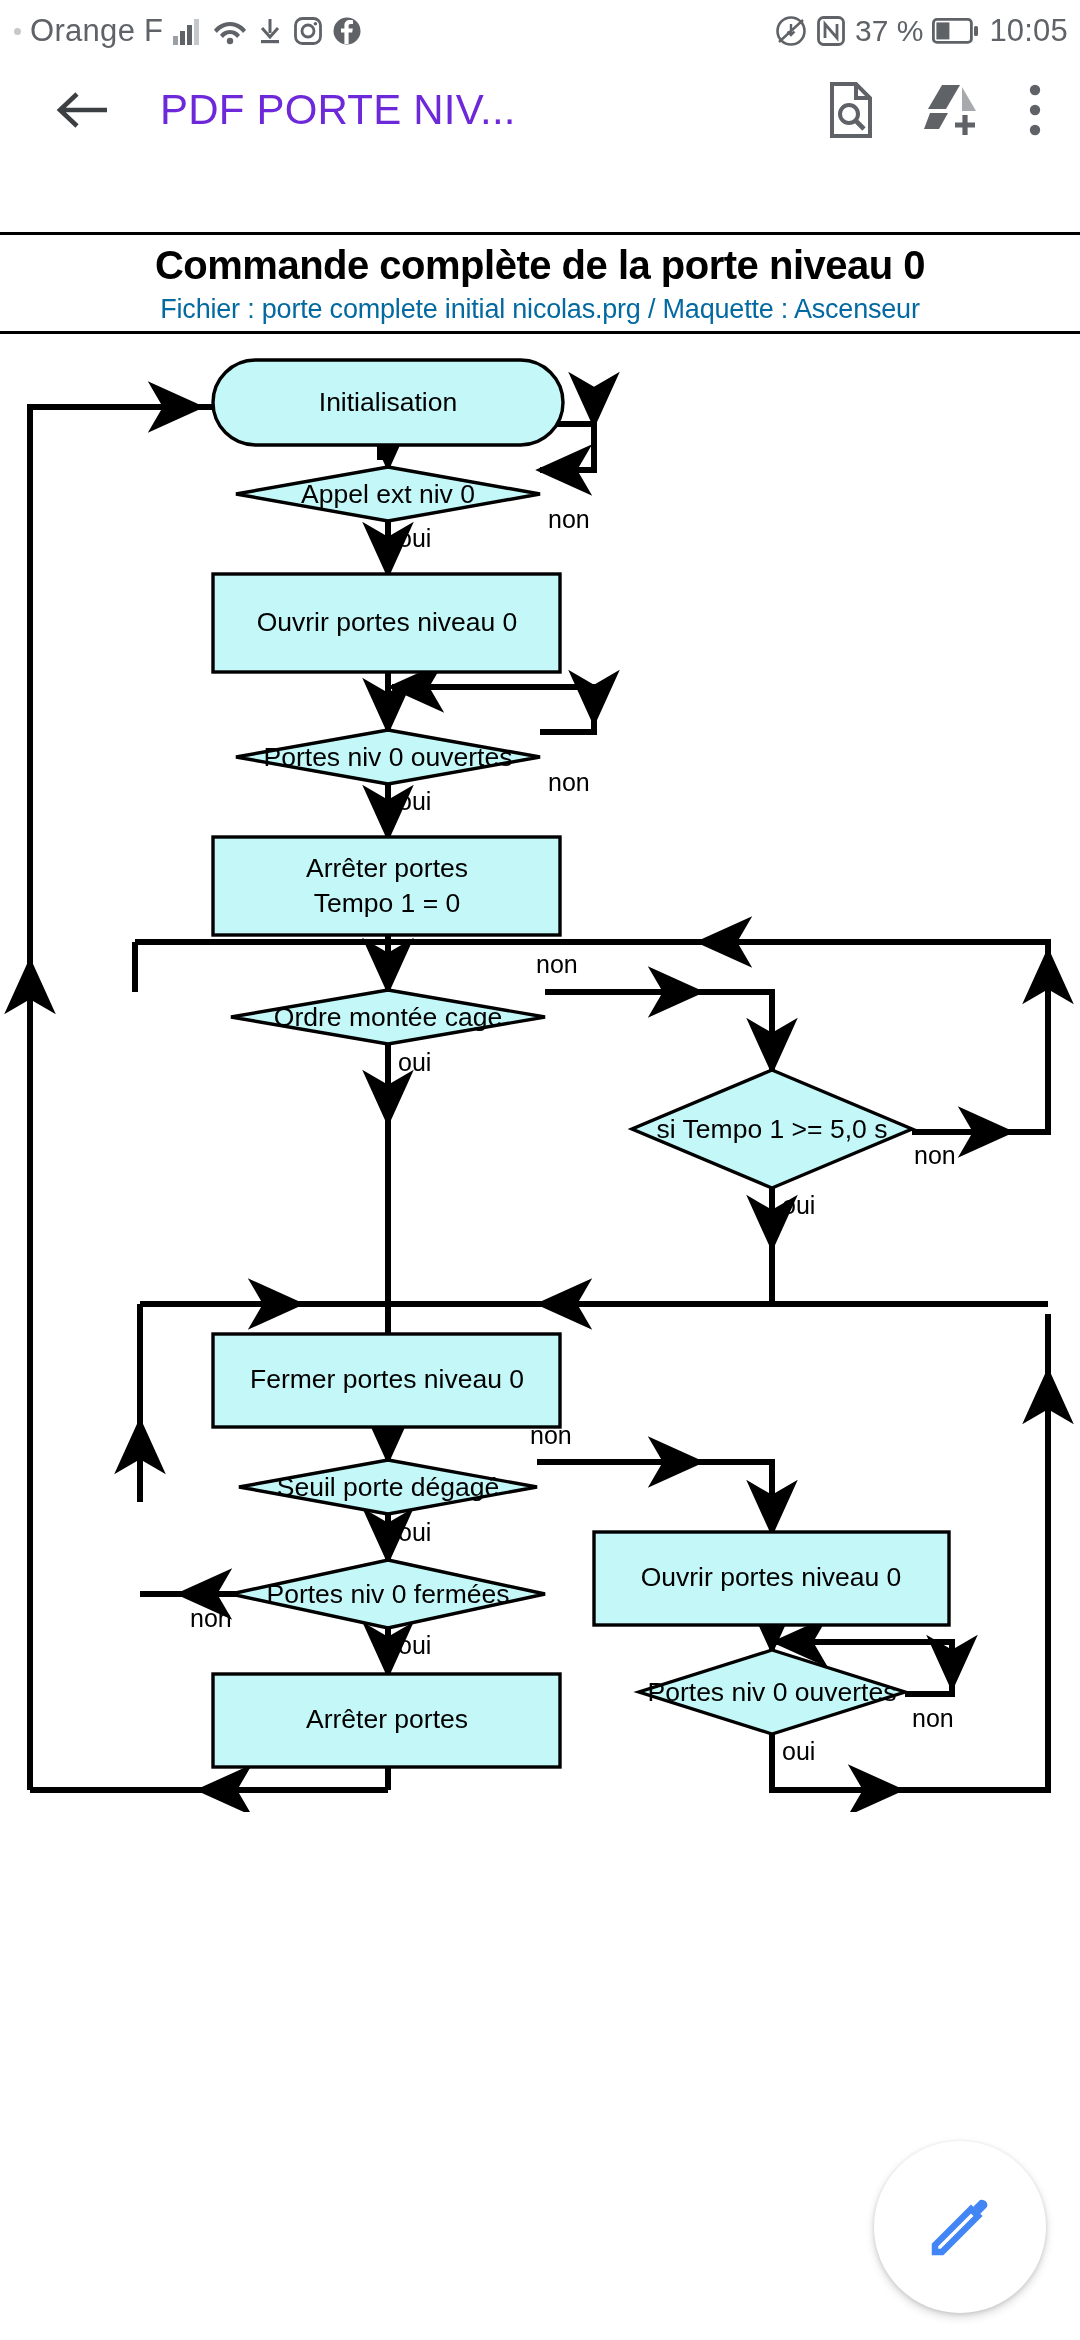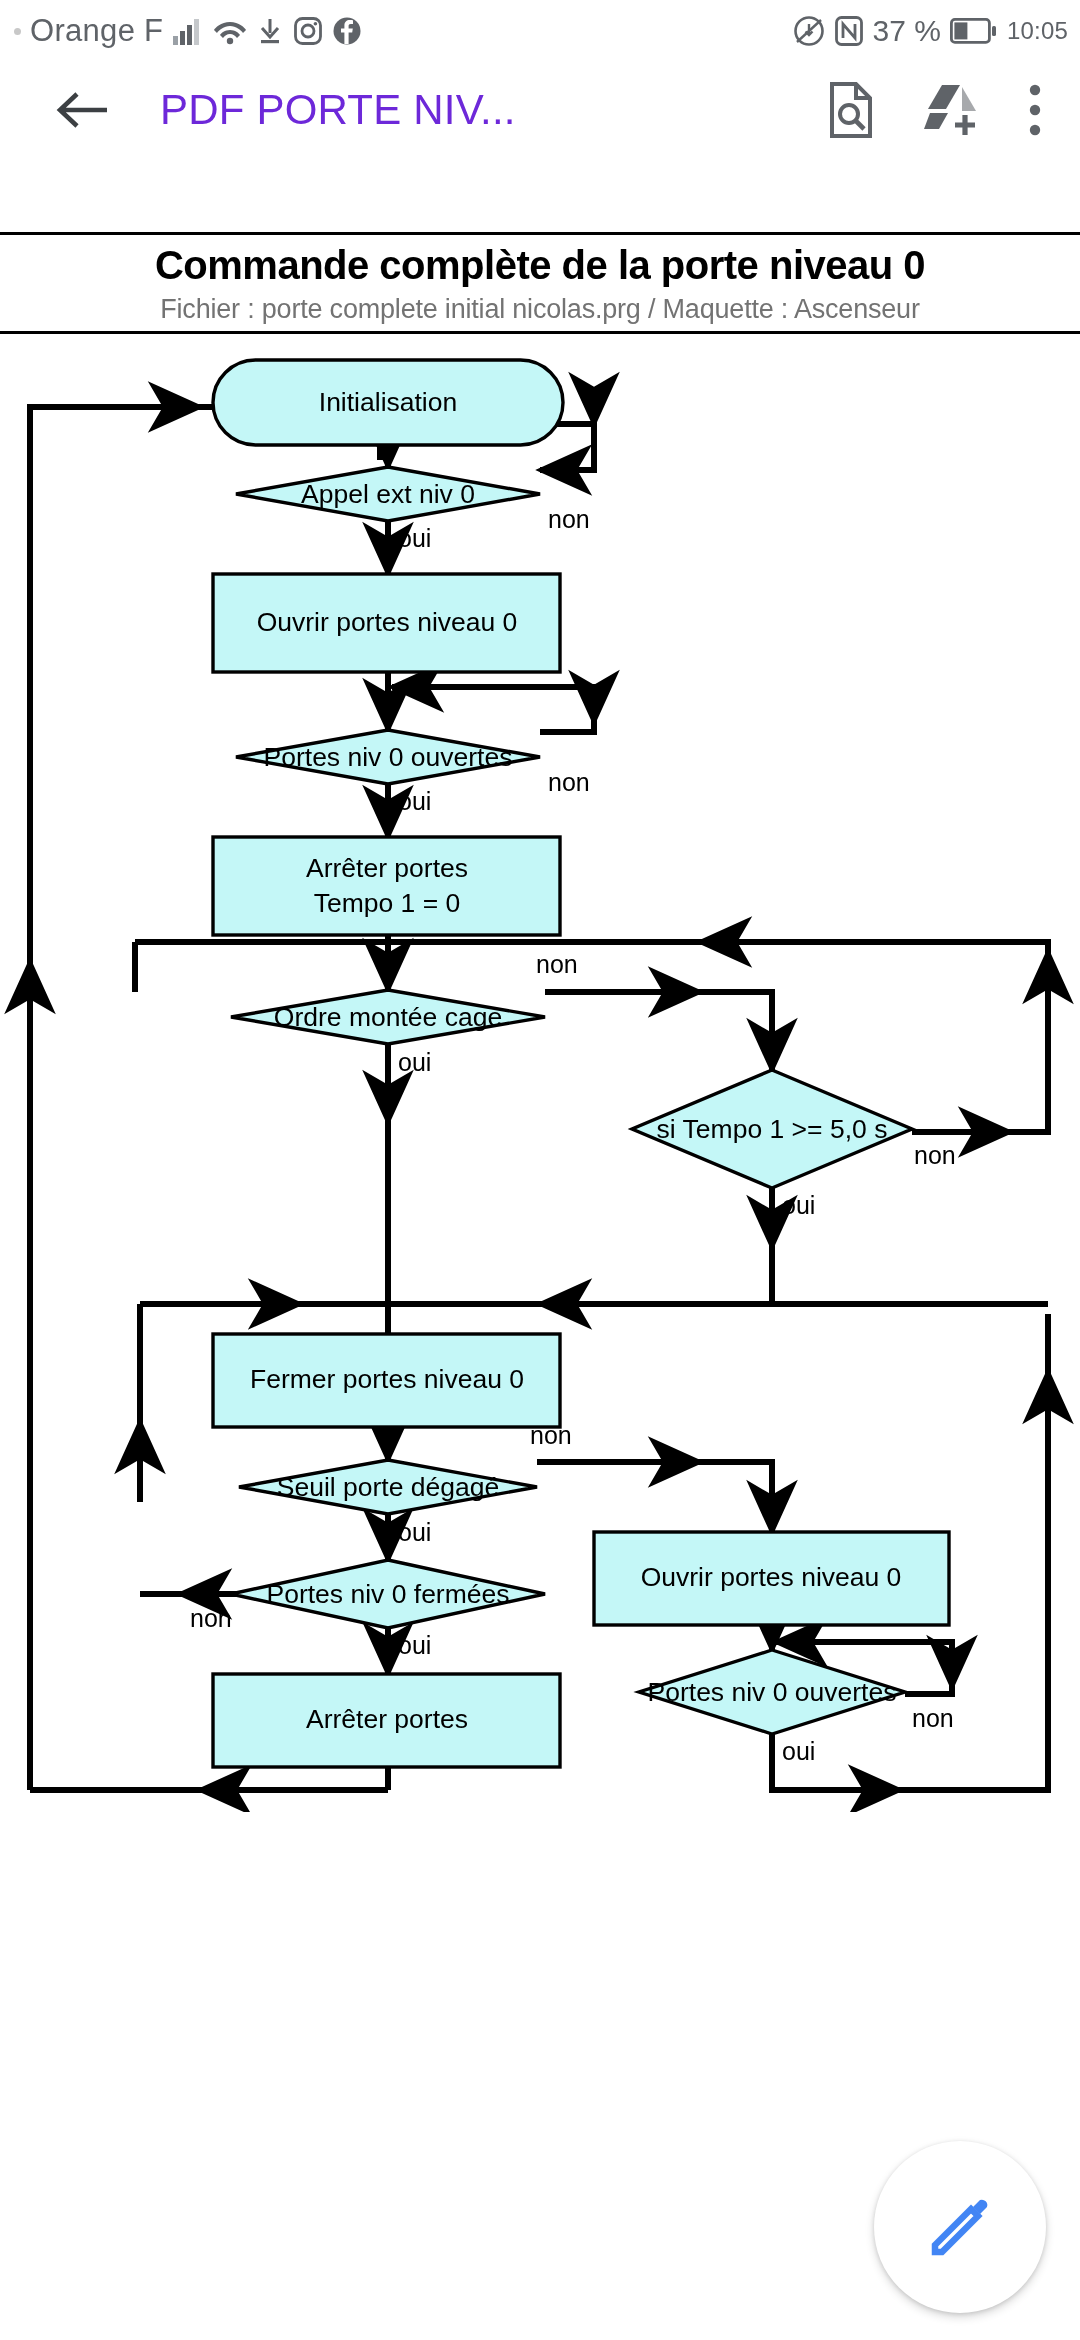--- a/index.html
+++ b/index.html
@@ -14,21 +14,21 @@
   
   .statusbar {
     position:absolute; top:0; left:0; width:1080px; height:62px;
     display:flex; align-items:center; color:#5f6368;
   }
   .sb-left { display:flex; align-items:center; gap:9px; padding-left:14px; }
   .sb-right { display:flex; align-items:center; gap:9px; margin-left:auto; padding-right:12px; }
   .sb-dot { width:7px; height:7px; border-radius:50%; background:#c8c8c8; }
   .carrier { font-size:31px; color:#5f6368; letter-spacing:0.3px; }
   .sb-pct { font-size:30px; color:#5f6368; }
-  .sb-time { font-size:24px; color:#5f6368; letter-spacing:0.2px; }
+  .sb-time { font-size:31px; color:#5f6368; letter-spacing:0.2px; }
   .sb-ico { display:inline-flex; align-items:center; justify-content:center; }
 
   
   .appbar {
     position:absolute; top:62px; left:0; width:1080px; height:95px;
     display:flex; align-items:center;
   }
   .appbar-title {
     font-size:42px; color:#6d28d9; margin-left:34px; letter-spacing:0.2px;
     white-space:nowrap; overflow:hidden;
@@ -41,21 +41,21 @@
   .doc {
     position:absolute; top:232px; left:0; width:1025px; height:1580px;
     background:#fff;
   }
   .doc-hdr {
     position:absolute; top:0; left:0; width:1080px;
     border-top:3px solid #000; border-bottom:3px solid #000;
     padding:8px 0 6px 0; text-align:center; background:#fff;
   }
   .doc-title { font-size:40px; font-weight:bold; color:#000; letter-spacing:-0.5px; }
-  .doc-sub   { font-size:27px; color:#737373; margin-top:6px; letter-spacing:-0.2px; }
+  .doc-sub   { font-size:27px; color:#0369a1; margin-top:6px; letter-spacing:-0.2px; }
 
   .flow { position:absolute; top:110px; left:0; width:1080px; height:1470px; }
   svg.flowsvg { display:block; width:1080px; height:1470px; }
   .shp { fill:#c4f7f7; stroke:#000; stroke-width:3.4; }
   .shp-round { fill:#c4f7f7; stroke:#000; stroke-width:3.4; }
   .ln { stroke:#000; stroke-width:6; fill:none; stroke-linecap:butt; }
   .lbl-c { font-family:"Liberation Sans", sans-serif; font-size:26.5px; fill:#000; text-anchor:middle; }
   .yn  { font-family:"Liberation Sans", sans-serif; font-size:25px; fill:#000; }
 
   

